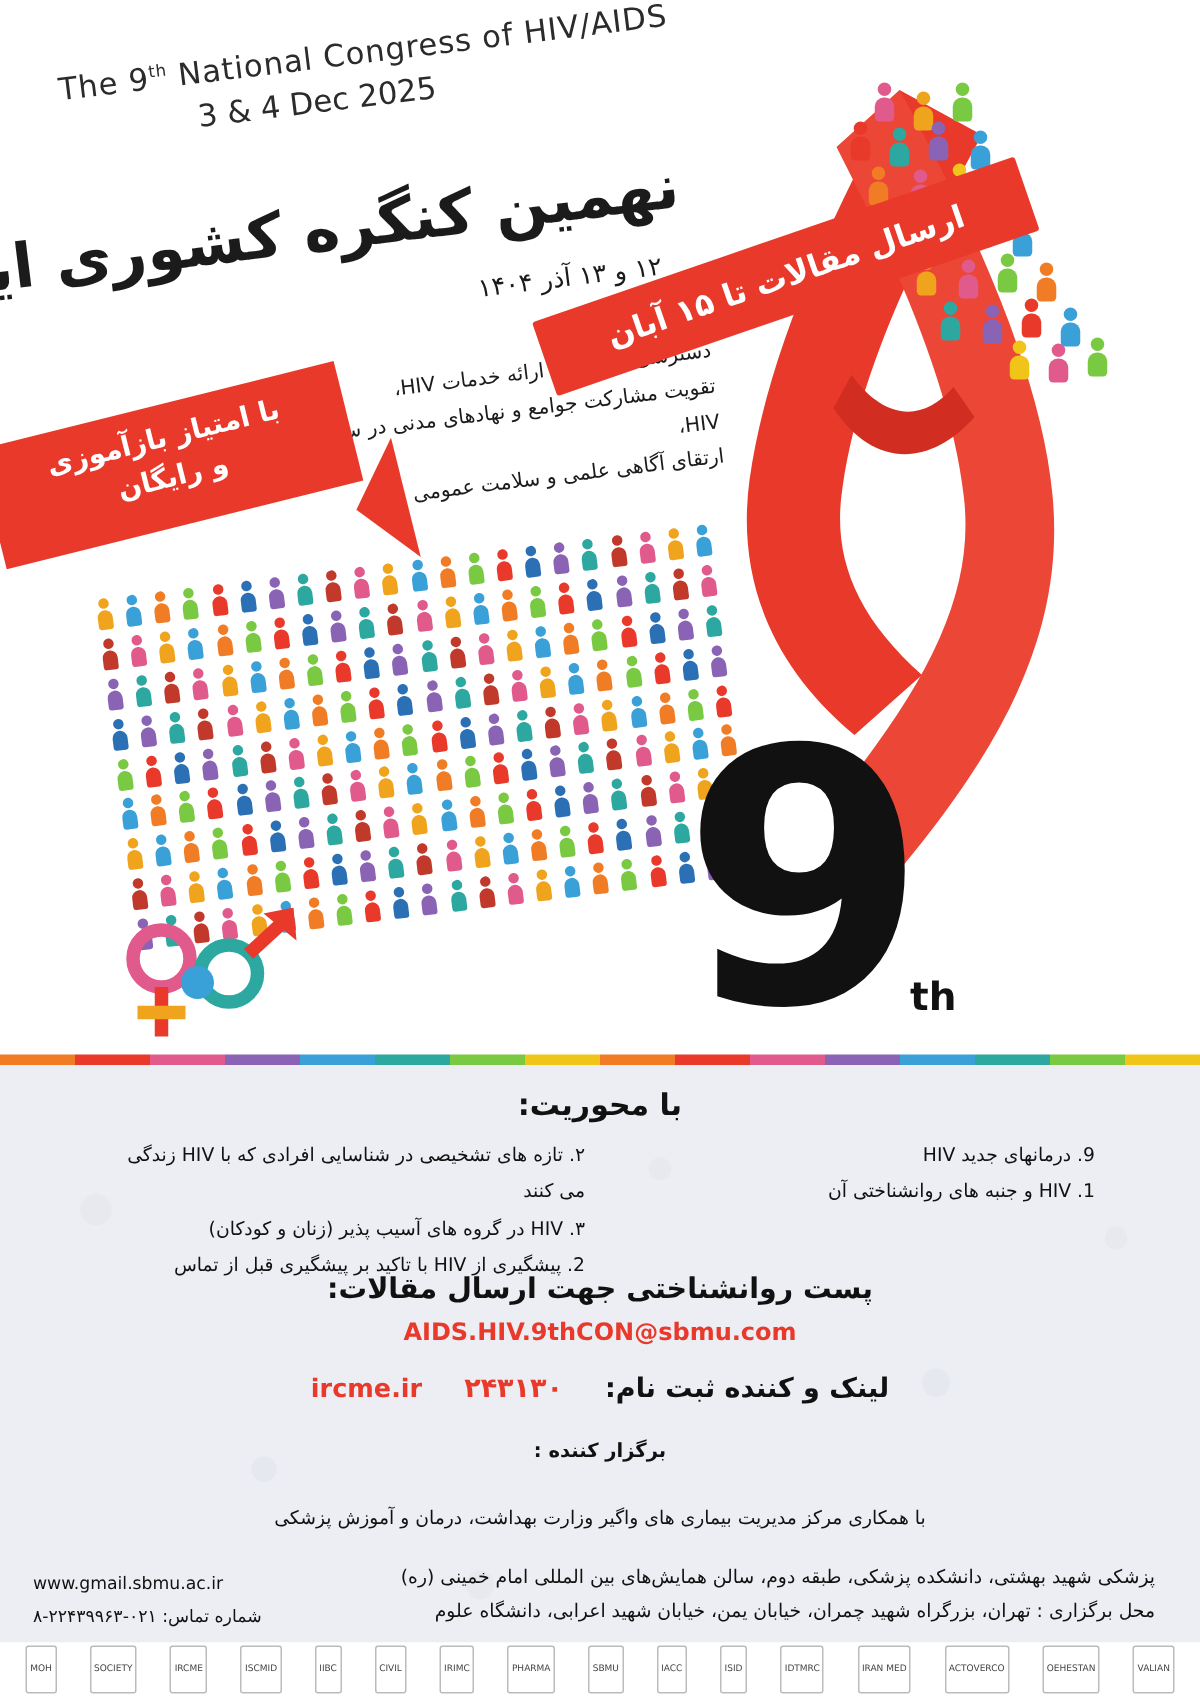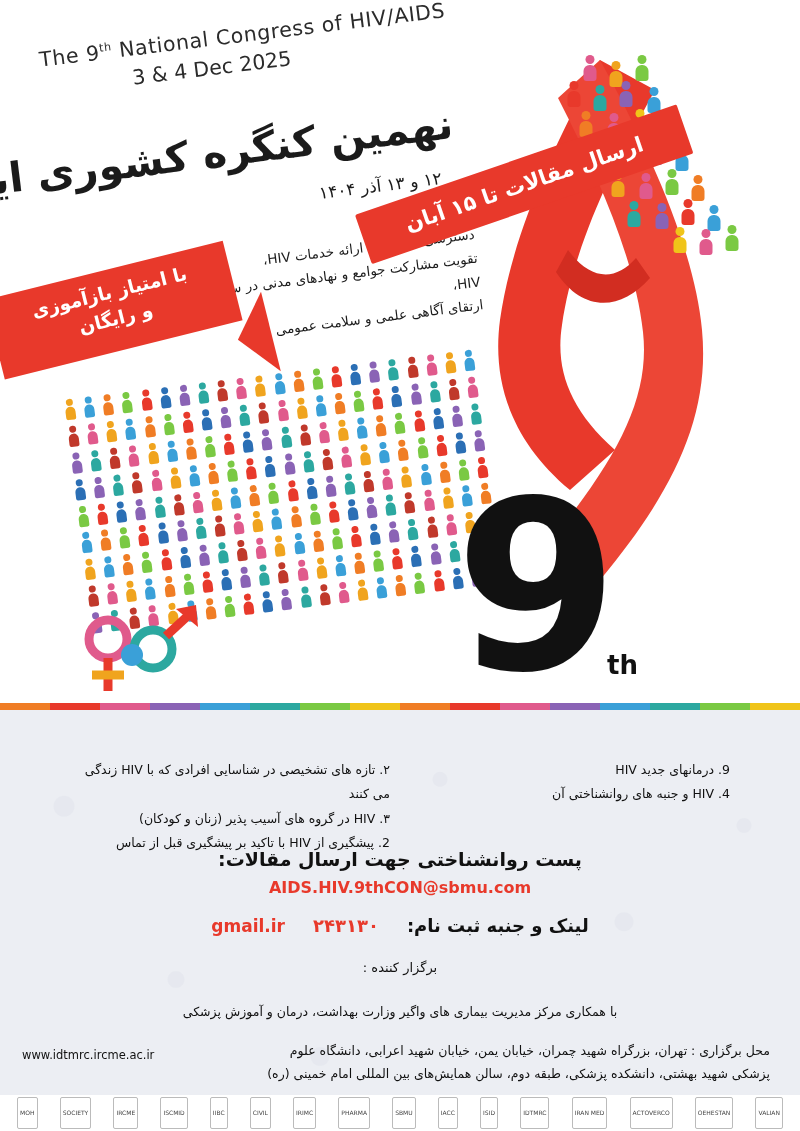--- a/index.html
+++ b/index.html
@@ -139,21 +139,21 @@
     font-size:16px;font-weight:bold;color:#e8392b;direction:ltr;
   }
   .reg-row{
     position:absolute;top:205px;left:0;width:800px;
     display:flex;justify-content:center;align-items:center;gap:28px;direction:rtl;
   }
   .reg-label{font-size:18px;font-weight:bold;color:#111;}
   .reg-code{font-size:18px;font-weight:bold;color:#e8392b;}
   .reg-link{font-size:17px;font-weight:bold;color:#e8392b;direction:ltr;}
 
-  .org-head{position:absolute;top:250px;left:0;width:800px;text-align:center;font-size:13px;font-weight:normal;color:#111;}
+  .org-head{position:absolute;top:250px;left:0;width:800px;text-align:center;font-size:13px;font-weight:bold;color:#111;}
   .org-l1{position:absolute;top:272px;left:0;width:800px;text-align:center;font-size:12.5px;color:#111;}
   .org-l2{position:absolute;top:294px;left:0;width:800px;text-align:center;font-size:12.5px;color:#111;}
 
   .venue{position:absolute;top:330px;right:30px;width:560px;text-align:right;font-size:12.5px;color:#111;line-height:1.8;direction:rtl;}
   .contact{position:absolute;top:335px;left:22px;width:190px;text-align:left;font-size:11.5px;color:#111;line-height:1.9;direction:ltr;}
 
   
   .logobar{position:absolute;left:0;top:1095px;width:800px;height:36px;background:#fff;display:flex;align-items:center;justify-content:space-around;padding:0 6px;box-sizing:border-box;}
   .logo{height:28px;display:flex;align-items:center;justify-content:center;font-size:6px;color:#444;text-align:center;line-height:1.05;overflow:hidden;}
   .logo.box{border:1px solid #bbb;padding:1px 2px;border-radius:2px;}
@@ -1128,52 +1128,54 @@
       <div style="background: rgb(44, 168, 160); flex: 1 1 0%;"></div>
       <div style="background: rgb(58, 160, 216); flex: 1 1 0%;"></div>
       <div style="background: rgb(138, 99, 181); flex: 1 1 0%;"></div>
       <div style="background: rgb(224, 90, 140); flex: 1 1 0%;"></div>
       <div style="background: rgb(232, 57, 43); flex: 1 1 0%;"></div>
       <div style="background: rgb(240, 125, 37); flex: 1 1 0%;"></div>
     </div>
 
   <div class="bottom">
 
+    <div class="topics-head">با محوریت:</div>
 
     <div class="topics">
       <div class="tcol left">
         <div>9. درمانهای جدید HIV</div>
-        <div>4. HIV و جنبه های روانشناختی آن</div>
+        <div>1. HIV و جنبه های روانشناختی آن</div>
       </div>
       <div class="tcol right">
         <div>۲. تازه های تشخیصی در شناسایی افرادی که با HIV زندگی می کنند</div>
         <div>۳. HIV در گروه های آسیب پذیر (زنان و کودکان)</div>
         <div>2. پیشگیری از HIV با تاکید بر پیشگیری قبل از تماس</div>
       </div>
     </div>
 
     <div class="email-head">پست روانشناختی جهت ارسال مقالات:</div>
     <div class="email-val">AIDS.HIV.9thCON@sbmu.com</div>
 
     <div class="reg-row">
-      <span class="reg-label">لینک و جنبه ثبت نام:</span>
+      <span class="reg-label">لینک و کننده ثبت نام:</span>
       <span class="reg-code">۲۴۳۱۳۰</span>
-      <span class="reg-link">gmail.ir</span>
+      <span class="reg-link">ircme.ir</span>
     </div>
 
     <div class="org-head">برگزار کننده :</div>
     <div class="org-l2">با همکاری مرکز مدیریت بیماری های واگیر وزارت بهداشت، درمان و آموزش پزشکی</div>
 
     <div class="venue">
+      <div>پزشکی شهید بهشتی، دانشکده پزشکی، طبقه دوم، سالن همایش‌های بین المللی امام خمینی (ره)</div>
       <div>محل برگزاری : تهران، بزرگراه شهید چمران، خیابان یمن، خیابان شهید اعرابی، دانشگاه علوم</div>
-      <div>پزشکی شهید بهشتی، دانشکده پزشکی، طبقه دوم، سالن همایش‌های بین المللی امام خمینی (ره)</div>
     </div>
 
     <div class="contact">
-      <div>www.idtmrc.ircme.ac.ir</div>
+      <div>www.gmail.sbmu.ac.ir</div>
+      <div style="direction:rtl;text-align:left;">شماره تماس: ۰۲۱-۲۲۴۳۹۹۶۳-۸</div>
     </div>
   </div>
 
   <div class="logobar" id="logobar">
       <div class="logo box">VALIAN</div>
       <div class="logo box">OEHESTAN</div>
       <div class="logo box">ACTOVERCO</div>
       <div class="logo box">IRAN MED</div>
       <div class="logo box">IDTMRC</div>
       <div class="logo box">ISID</div>

